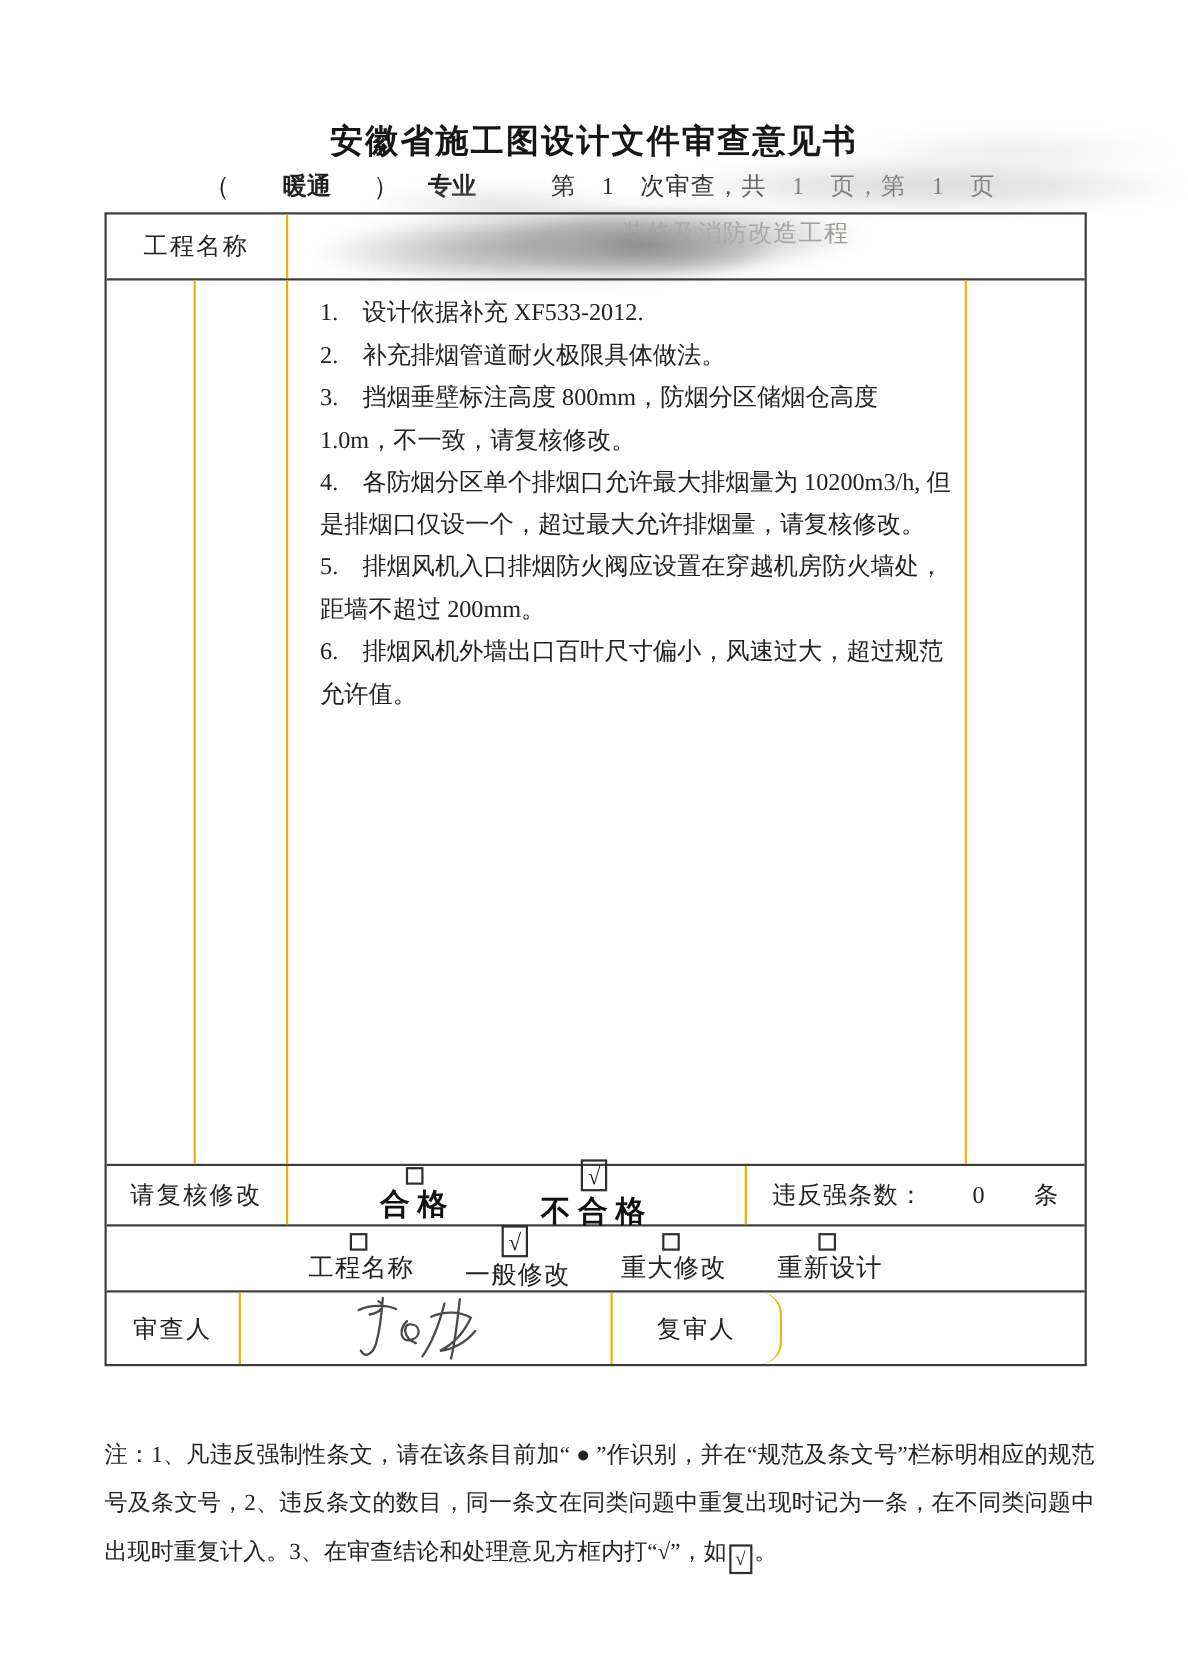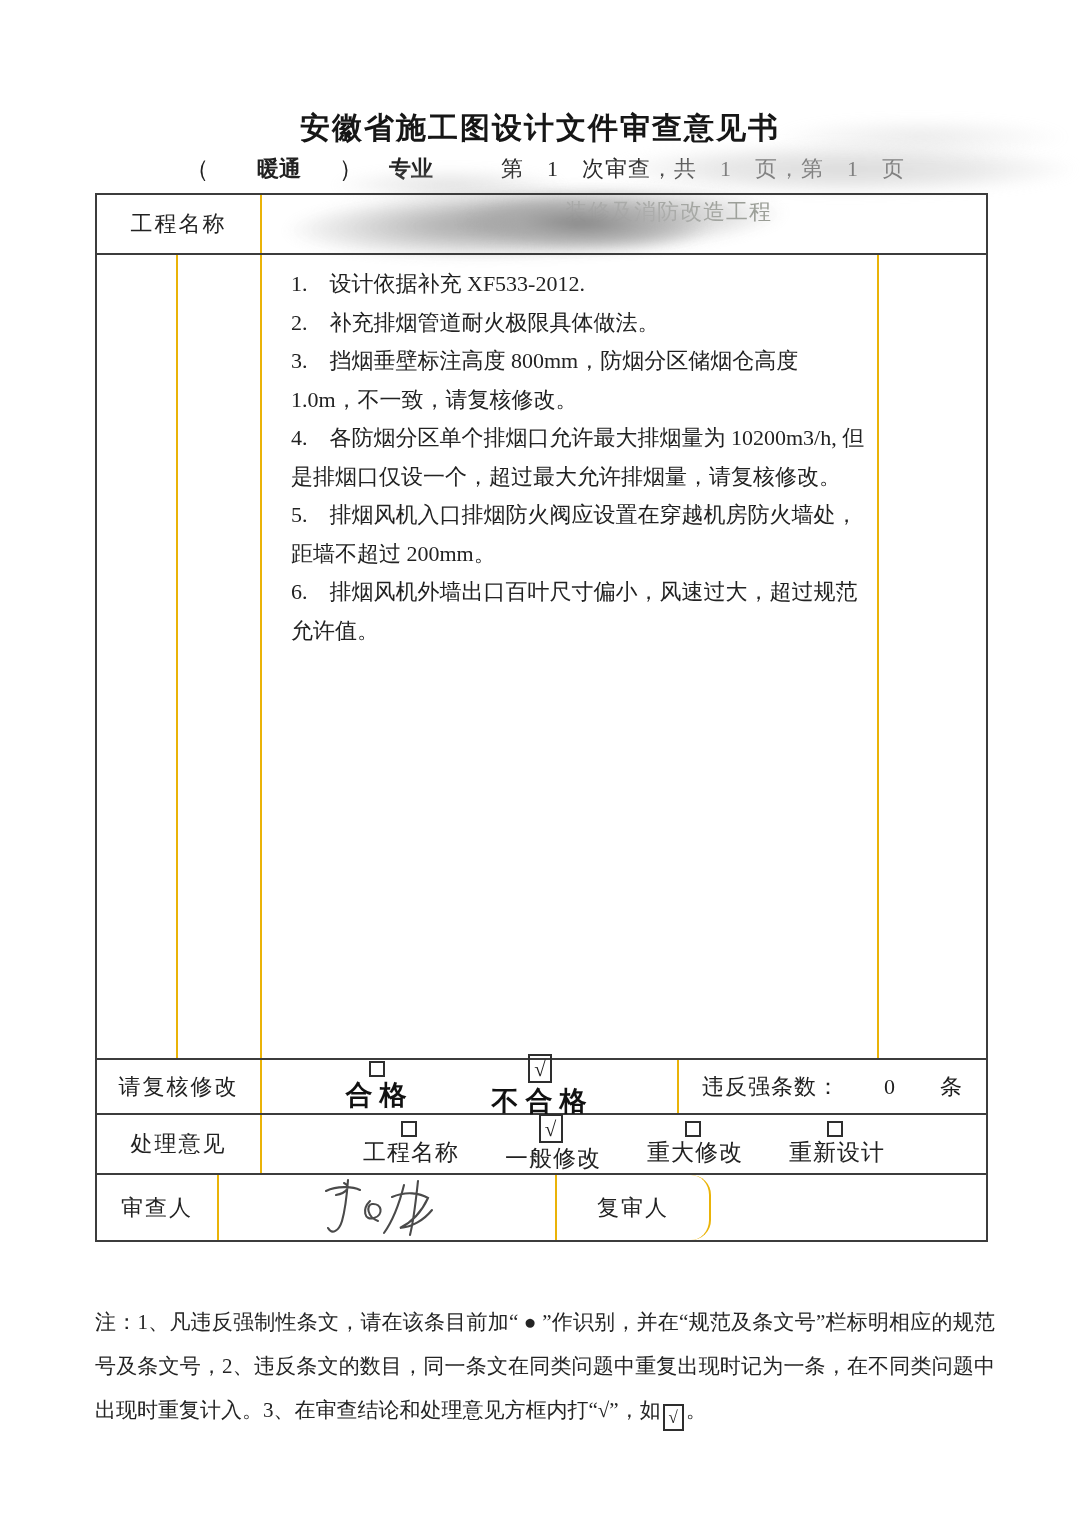--- a/index.html
+++ b/index.html
@@ -168,23 +168,20 @@
         </span>
       </div>
       <div class="cell w-flex violations">
         <span>违反强条数：</span>
         <span class="v-val">0</span>
         <span>条</span>
       </div>
     </div>
 
     <div class="trow r-handling">
-      <div class="cell w-label">
-        <span class="lbl">处理意见</span>
-      </div>
       <div class="cell w-flex handling-opts">
         <span class="opt">
           <span class="cbx"></span>
           <span class="opt-label-sm">工程名称</span>
         </span>
         <span class="opt">
           <span class="cbx checked">√</span>
           <span class="opt-label-sm">一般修改</span>
         </span>
         <span class="opt">

